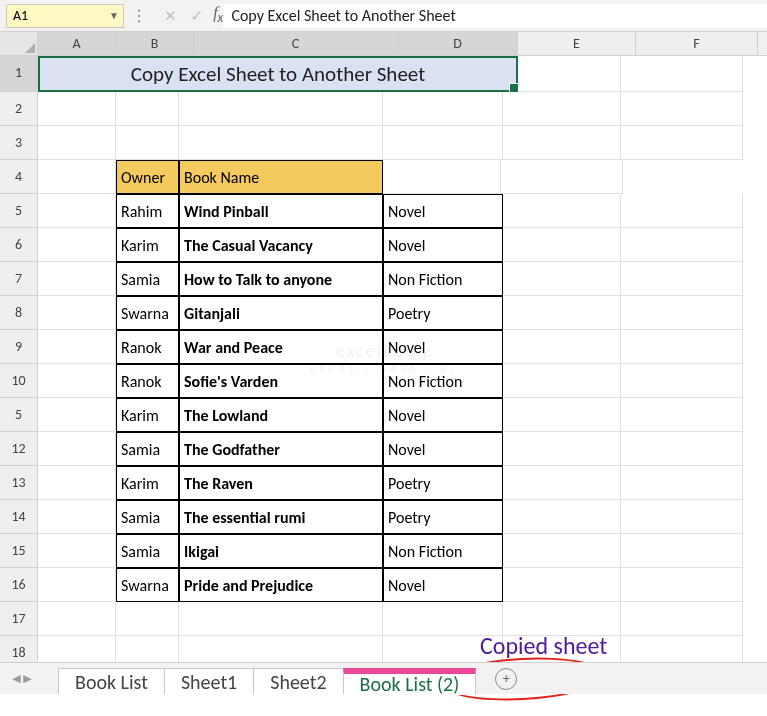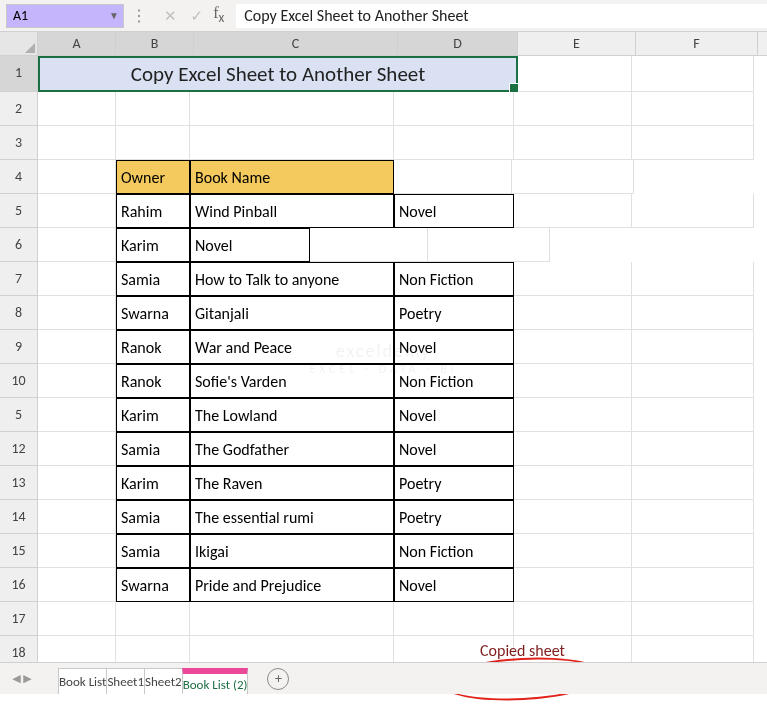--- a/index.html
+++ b/index.html
@@ -1,57 +1,57 @@
 <!DOCTYPE html>
 <html><head>
 <meta charset="utf-8">
 <style>
   * { box-sizing: border-box; margin: 0; padding: 0; font-family: "Segoe UI", Calibri, sans-serif; }
   body { background: #fff; width: 767px; height: 716px; overflow: hidden; position: relative; }
 
   
   .formula-bar { display: flex; align-items: center; height: 32px; border-bottom: 1px solid #d0d0d0; background: #f3f2f1; }
-  .name-box { width: 118px; height: 24px; background: #c4b5fd; border: 1px solid #c8c8c8; margin: 4px 0 4px 6px; display: flex; align-items: center; justify-content: space-between; padding: 0 4px 0 6px; font-size: 14px; }
+  .name-box { width: 118px; height: 24px; background: #fef9c3; border: 1px solid #c8c8c8; margin: 4px 0 4px 6px; display: flex; align-items: center; justify-content: space-between; padding: 0 4px 0 6px; font-size: 14px; }
   .name-box .arrow { font-size: 10px; color: #666; }
   .fx-sep { width: 30px; display:flex; justify-content:center; color:#888; }
   .fx-icons { display: flex; align-items: center; gap: 14px; padding: 0 10px; color: #bfbfbf; font-size: 15px; }
-  .fx-label { font-family: "Times New Roman", serif; color: #666; padding-right: 12px; font-size: 16px; }
+  .fx-label { font-style: italic; font-family: "Times New Roman", serif; color: #666; padding-right: 0; font-size: 16px; }
   .formula-input { flex: 1; height: 24px; background: #fff; display: flex; align-items: center; padding: 0 8px; font-size: 16px; color: #222; }
 
   
   .grid-wrap { position: relative; }
   .col-headers { display: flex; height: 24px; background: #f0f0f0; border-bottom: 1px solid #d0d0d0; }
   .corner { width: 38px; border-right: 1px solid #d0d0d0; background: #e6e6e6; position: relative; }
   .corner::after { content:""; position:absolute; right:2px; bottom:2px; width:0; height:0; border-left:10px solid transparent; border-bottom:10px solid #b0b0b0; }
   .ch { text-align: center; font-size: 14px; color: #444; line-height: 24px; border-right: 1px solid #d0d0d0; background: #efefef; }
   .ch.sel { background: #d6d6d6; }
   .ch-A { width: 78px; } .ch-B { width: 78px; } .ch-C { width: 204px; } .ch-D { width: 120px; } .ch-E { width: 118px; } .ch-F { width: 122px; }
 
   .rows { }
   .row { display: flex; height: 34px; }
   .rh { width: 38px; background: #efefef; border-right: 1px solid #d0d0d0; border-bottom: 1px solid #d0d0d0; text-align: center; font-size: 14px; color: #444; line-height: 34px; }
   .rh.sel { background: #d6d6d6; }
   .cell { border-bottom: 1px solid #e0e0e0; border-right: 1px solid #e0e0e0; font-size: 16px; padding: 0 4px; display:flex; align-items:center; overflow: hidden; white-space: nowrap; }
-  .c-A { width: 78px; } .c-B { width: 74px; } .c-C { width: 204px; } .c-D { width: 120px; } .c-E { width: 118px; } .c-F { width: 122px; }
+  .c-A { width: 78px; } .c-B { width: 63px; } .c-C { width: 204px; font-weight: bold; } .c-D { width: 120px; } .c-E { width: 118px; } .c-F { width: 122px; }
   .title-box { position: absolute; left: 38px; top: 0; width: 480px; height: 36px; background: #d9e1f2; border: 2px solid #1a7043; display: flex; align-items: center; justify-content: center; font-size: 21px; color: #222; }
   .title-box::after { content:""; position:absolute; right:-3px; bottom:-3px; width:8px; height:8px; background:#1a7043; border:1px solid #fff; }
 
   .header-cell { background: #f4c95d; border: 1px solid #000 !important; font-weight: 400; }
   .data-cell { border: 1px solid #000 !important; }
   .r1 .cell { border-bottom:1px solid #e0e0e0; }
 
   
   .tabstrip { position: absolute; left: 0; right: 0; bottom: 22px; height: 32px; display: flex; align-items: center; background: #f3f2f1; border-top: 1px solid #d0d0d0; }
   .nav-arrows { width: 38px; display:flex; justify-content:center; gap:2px; color:#999; font-size:11px; padding-left:6px; }
   .tabs { display: flex; align-items: flex-end; height: 100%; margin-left: 20px; }
-  .tab { height: 26px; padding: 0 0; background: #fff; border: 1px solid #c8c8c8; border-bottom: none; display:flex; align-items:center; font-size: 13px; color: #444; margin-right: -1px; }
+  .tab { height: 26px; padding: 0 16px; background: #fff; border: 1px solid #c8c8c8; border-bottom: none; display:flex; align-items:center; font-size: 20px; color: #444; margin-right: -1px; }
   .tab.active { border-top: 6px solid #ec4899; font-weight: 400; color: #1a7043; background:#fff; box-shadow: 0 1px 0 #fff; }
   .add-sheet { margin-left: 20px; width: 22px; height: 22px; border: 1.4px solid #8a8a8a; border-radius: 50%; display:flex; align-items:center; justify-content:center; font-size:14px; color:#666; }
 
-  .annotation { position: absolute; color: #7f1d1d; font-size: 16px; font-family: "Segoe Script", cursive; }
+  .annotation { position: absolute; color: #4c1d95; font-size: 24px; font-family: "Segoe Script", cursive; }
   .ellipse { position: absolute; border: 2.5px solid #e2231a; border-radius: 50%; transform: rotate(-3deg); }
 
   .watermark { position:absolute; top:50%; left:50%; transform:translate(-50%,-50%); color:rgba(150,150,150,0.12); font-size:18px; font-family: Georgia, serif; text-align:center; pointer-events:none; letter-spacing:2px; }
   .watermark .sub { font-size:12px; letter-spacing:4px; }
 </style>
 </head>
 <body>
 
 <div class="formula-bar">
   <div class="name-box">
@@ -122,20 +122,21 @@
         <div class="cell c-B data-cell">Rahim</div>
         <div class="cell c-C data-cell">Wind Pinball</div>
         <div class="cell c-D data-cell">Novel</div>
         <div class="cell c-E"></div>
         <div class="cell c-F"></div>
       </div>
       <div class="row">
         <div class="rh">6</div>
         <div class="cell c-A"></div>
         <div class="cell c-B data-cell">Karim</div>
+        <div class="cell c-C data-cell">The Casual Vacancy</div>
         <div class="cell c-D data-cell">Novel</div>
         <div class="cell c-E"></div>
         <div class="cell c-F"></div>
       </div>
       <div class="row">
         <div class="rh">7</div>
         <div class="cell c-A"></div>
         <div class="cell c-B data-cell">Samia</div>
         <div class="cell c-C data-cell">How to Talk to anyone</div>
         <div class="cell c-D data-cell">Non Fiction</div>

